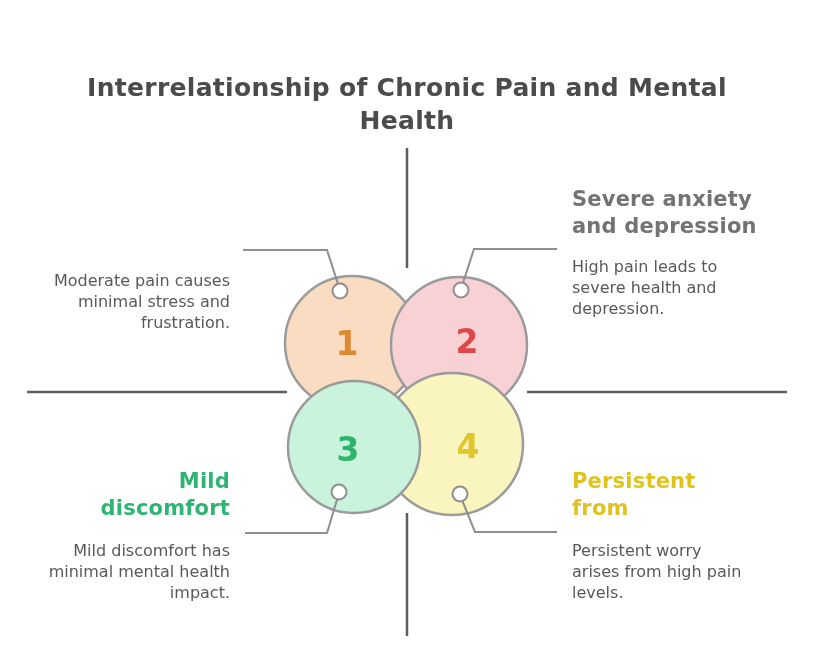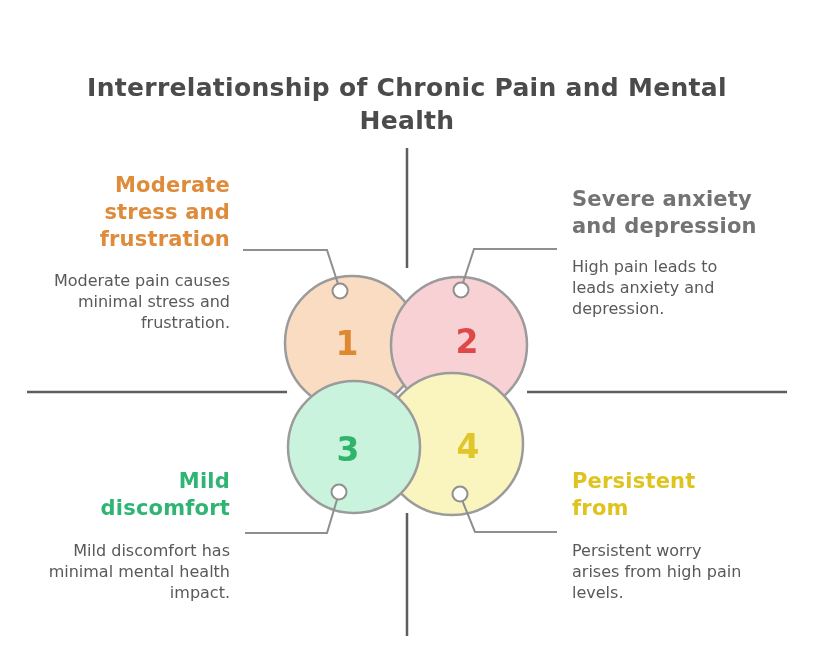--- a/index.html
+++ b/index.html
@@ -76,31 +76,28 @@
 
     <text class="num" x="347" y="355" fill="#DE8831">1</text>
     <text class="num" x="467" y="353" fill="#DE4848">2</text>
     <text class="num" x="348" y="461" fill="#2FB56B">3</text>
     <text class="num" x="468" y="458" fill="#DFC62B">4</text>
   </svg>
 
   <div class="title" style="color: rgb(75, 75, 75);">Interrelationship of Chronic Pain and Mental
 Health</div>
 
-  <div class="heading q-tl h-tl" style="color: rgb(222, 139, 59);">Moderate
-stress and
-frustration</div>
   <div class="body-text q-tl b-tl" style="color: rgb(88, 89, 91);">Moderate pain causes
 minimal stress and
 frustration.</div>
 
   <div class="heading q-tr h-tr" style="color: #737373;">Severe anxiety
 and depression</div>
   <div class="body-text q-tr b-tr" style="color: rgb(88, 89, 91);">High pain leads to
-leads anxiety and
+severe health and
 depression.</div>
 
   <div class="heading q-bl h-bl" style="color: rgb(47, 181, 115);">Mild
 discomfort</div>
   <div class="body-text q-bl b-bl" style="color: rgb(88, 89, 91);">Mild discomfort has
 minimal mental health
 impact.</div>
 
   <div class="heading q-br h-br" style="color: rgb(223, 196, 31);">Persistent
 from</div>

